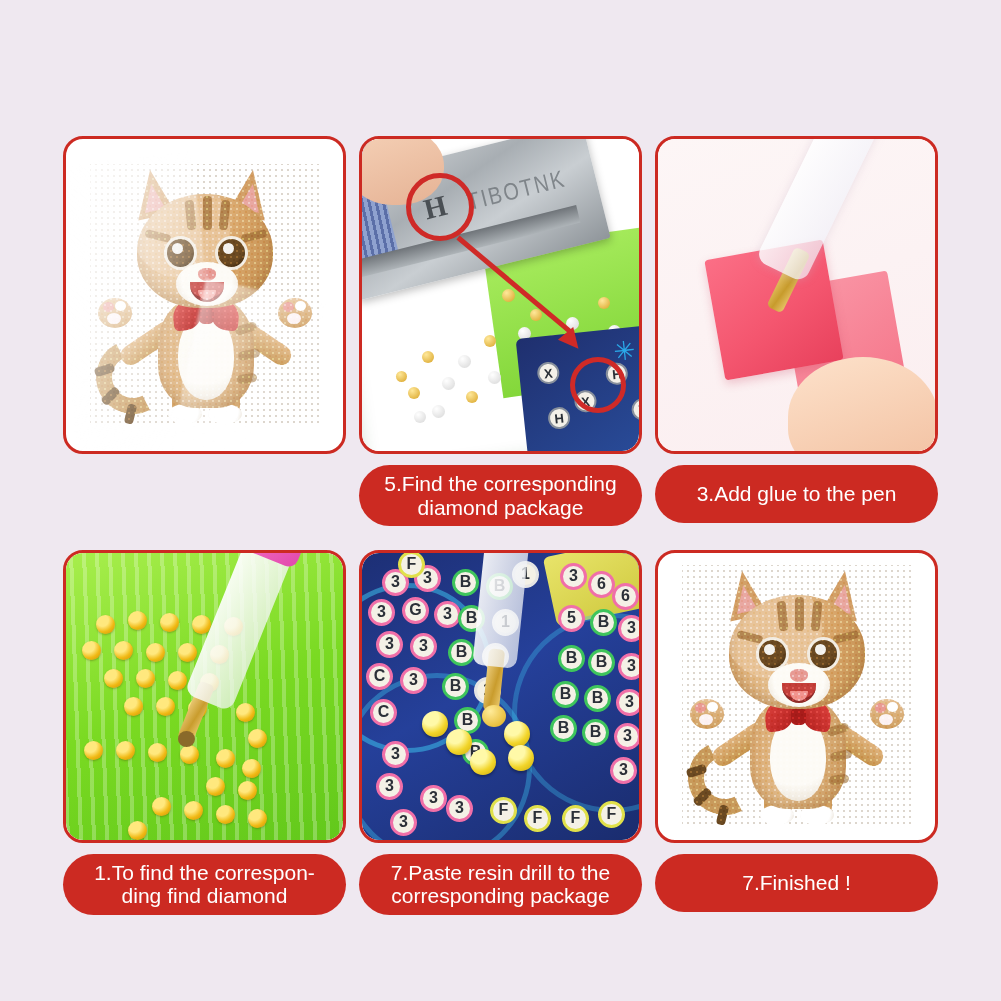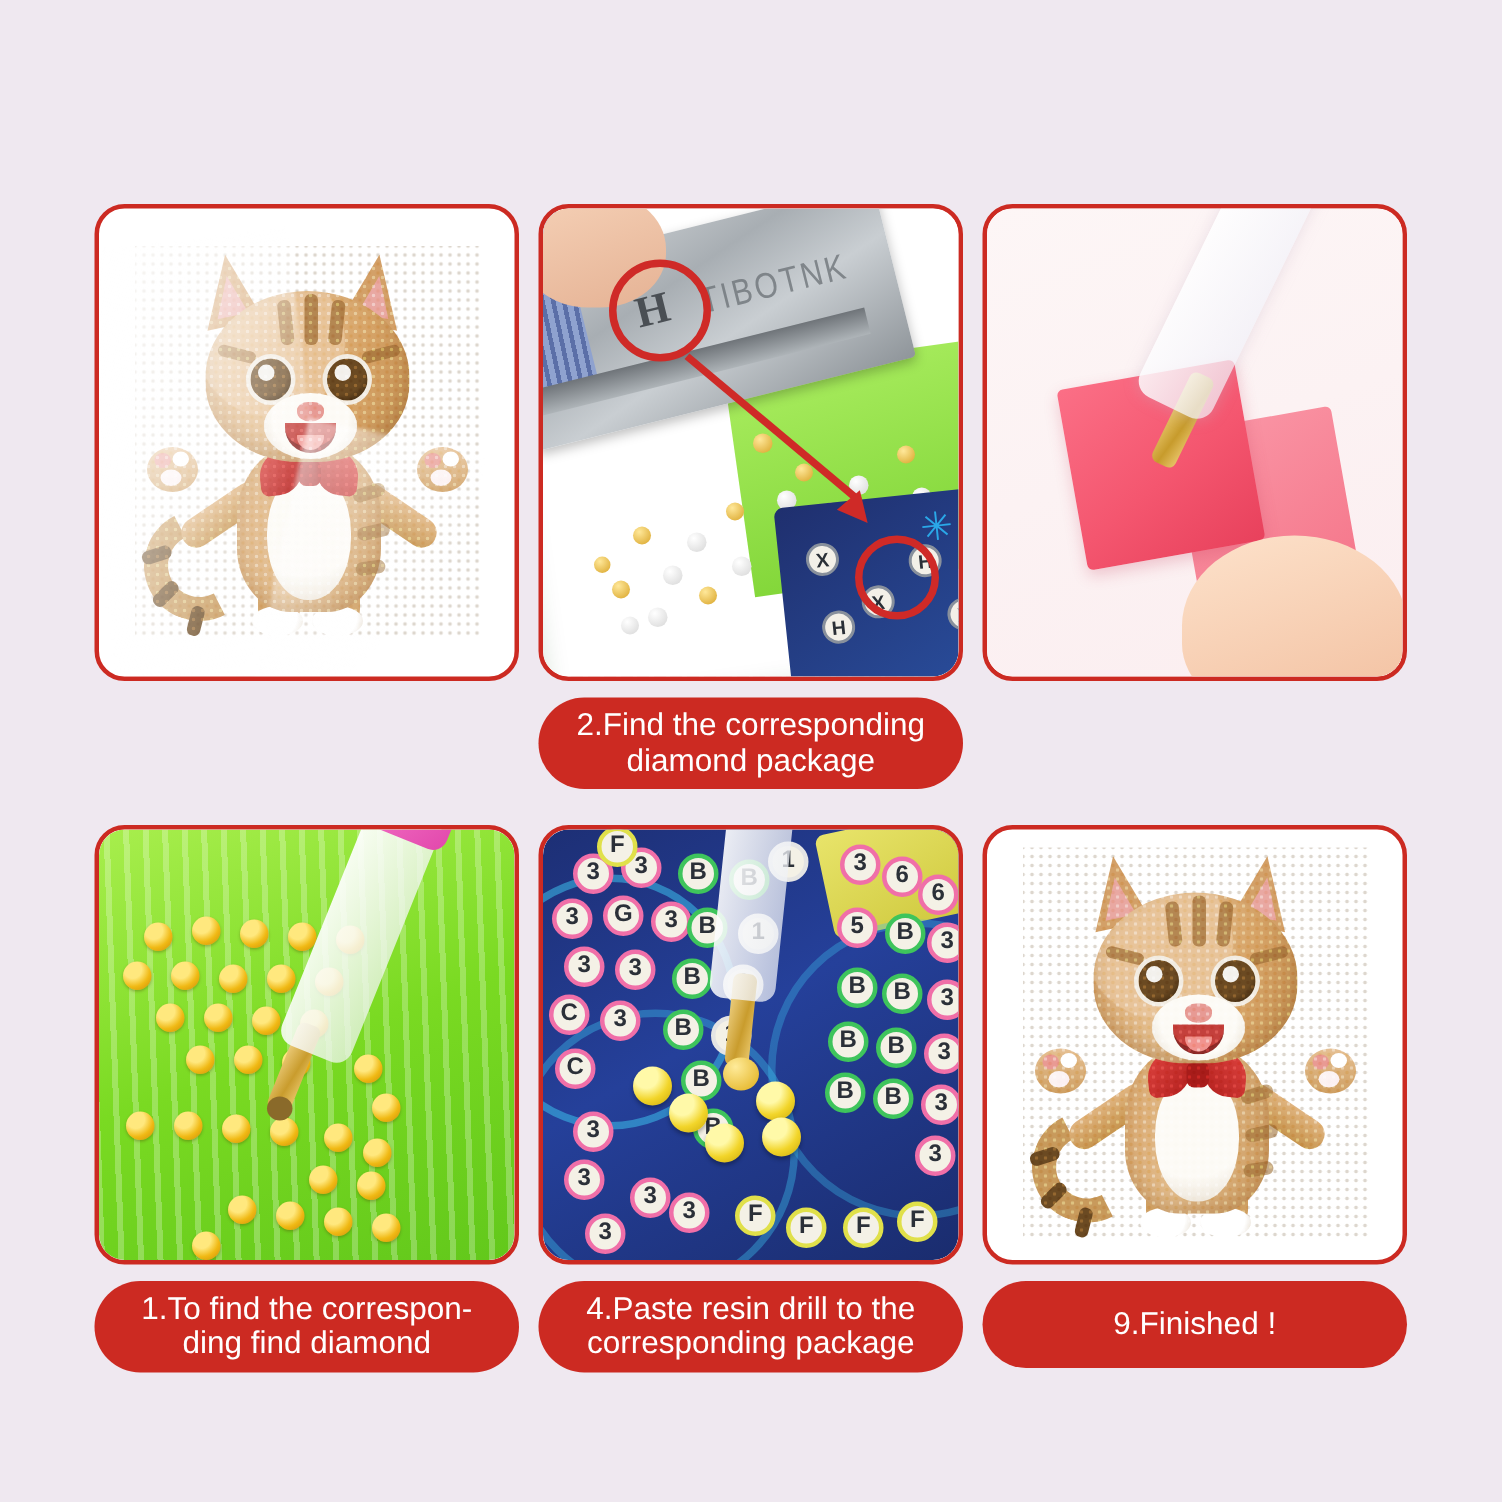--- a/index.html
+++ b/index.html
@@ -363,37 +363,38 @@
             <div class="cc-sym" style="left:108px;top:72px;">X</div>
             <div class="snow">✳</div>
           </div>
           <div class="circle-hl2"></div>
           <div class="arrow-line"></div>
           <div class="arrow-head"></div>
         </div>
       </div>
       <div class="caption two-line">
         <span>
-          <span>2.Find the corresponding</span><br>
+          <span>5.Find the corresponding</span><br>
           <span>diamond package</span>
         </span>
       </div>
     </div>
 
     <div class="cell">
       <div class="photo">
         <div class="stage p3">
           <div class="glue2"></div>
           <div class="glue"></div>
           <div class="pen-tip"></div>
           <div class="pen"></div>
 
           <div class="thumb"></div>
         </div>
       </div>
+      <div class="caption">3.Add glue to the pen</div>
     </div>
 
     <div class="cell row2">
       <div class="photo">
         <div class="stage p4">
           <div class="gem" style="left:30px;top:62px;"></div>
           <div class="gem" style="left:62px;top:58px;"></div>
           <div class="gem" style="left:94px;top:60px;"></div>
           <div class="gem" style="left:126px;top:62px;"></div>
           <div class="gem" style="left:158px;top:64px;"></div>
@@ -512,21 +513,21 @@
           <div class="gem" style="left:142px;top:168px;"></div>
           <div class="gem" style="left:146px;top:192px;"></div>
 
           <div class="pen-tip"></div>
           <div class="pen-gem"></div>
           <div class="pen"></div>
         </div>
       </div>
       <div class="caption two-line">
         <span>
-          <span>4.Paste resin drill to the</span><br>
+          <span>7.Paste resin drill to the</span><br>
           <span>corresponding package</span>
         </span>
       </div>
     </div>
 
     <div class="cell row2">
       <div class="photo">
         <div class="stage">
           <div class="cat">
             <div class="cat-inner">
@@ -574,17 +575,17 @@
               <div class="c-eye c-eye-r"></div>
               <div class="c-muzzle"></div>
               <div class="c-mouth"></div>
               <div class="c-tongue"></div>
               <div class="c-nose"></div>
               <div class="bead-tex"></div>
             </div>
           </div>
         </div>
       </div>
-      <div class="caption">9.Finished !</div>
+      <div class="caption">7.Finished !</div>
     </div>
 
   </div>
 </div>
 
 </body></html>

